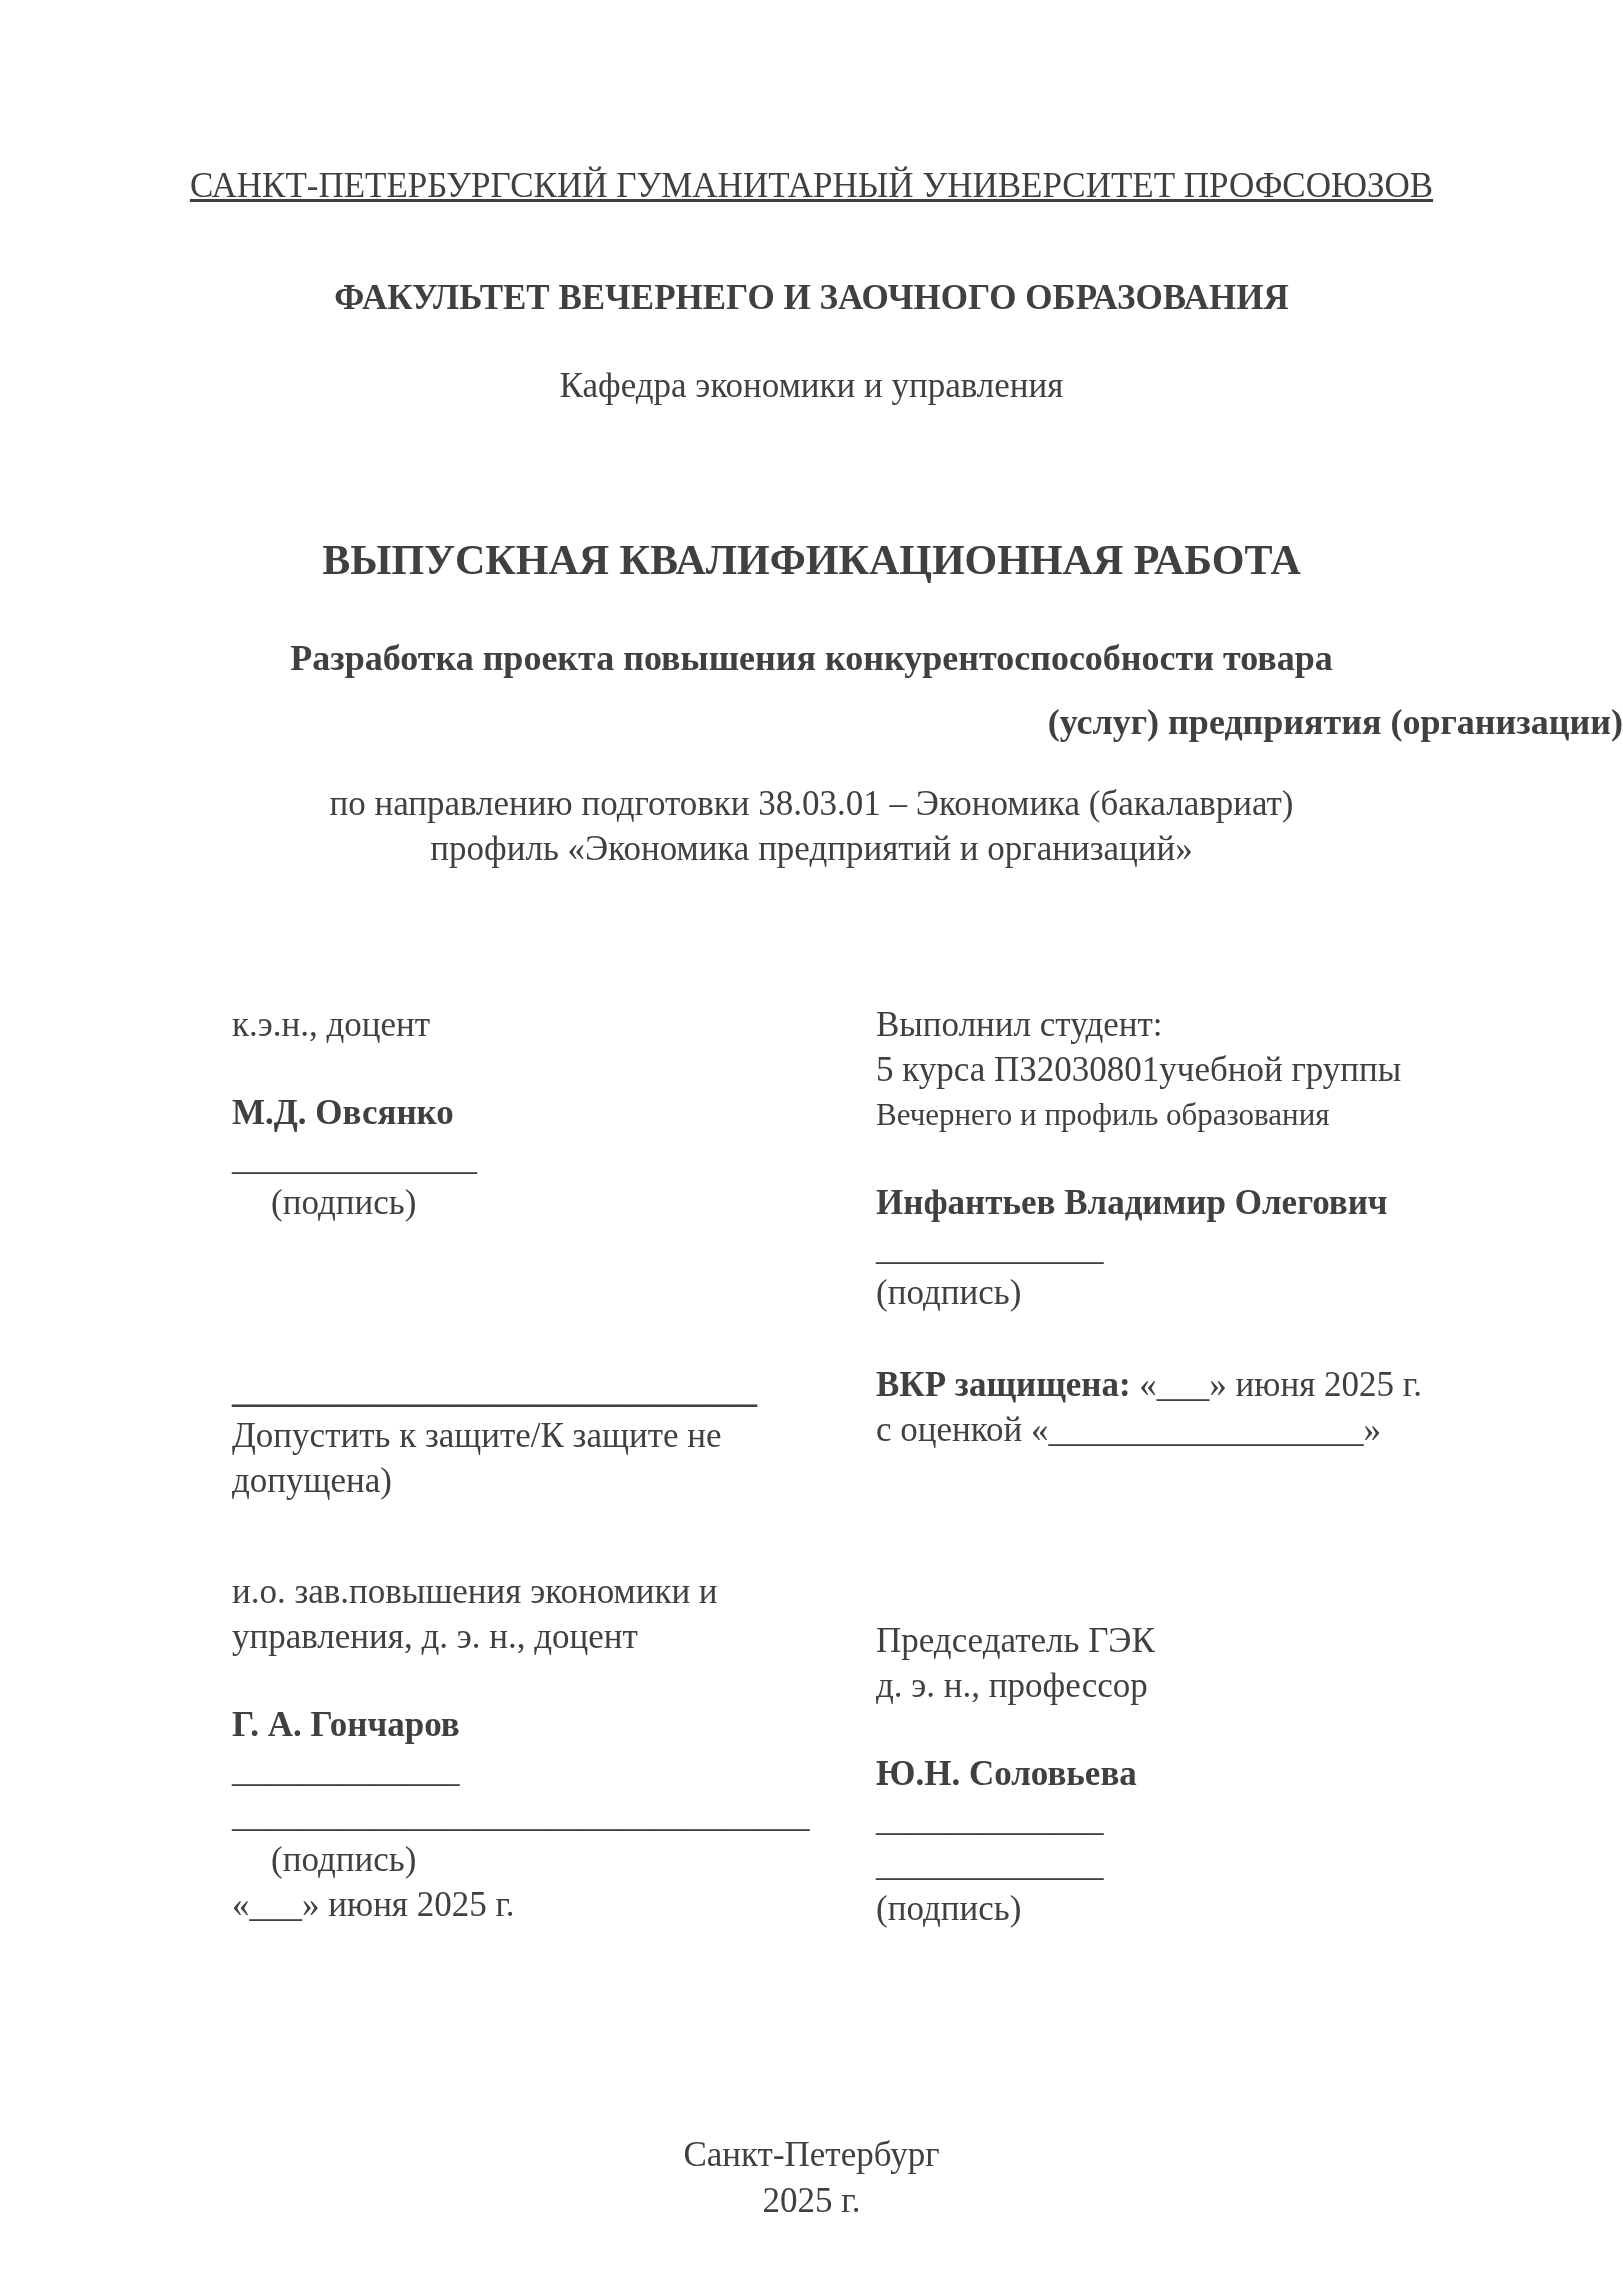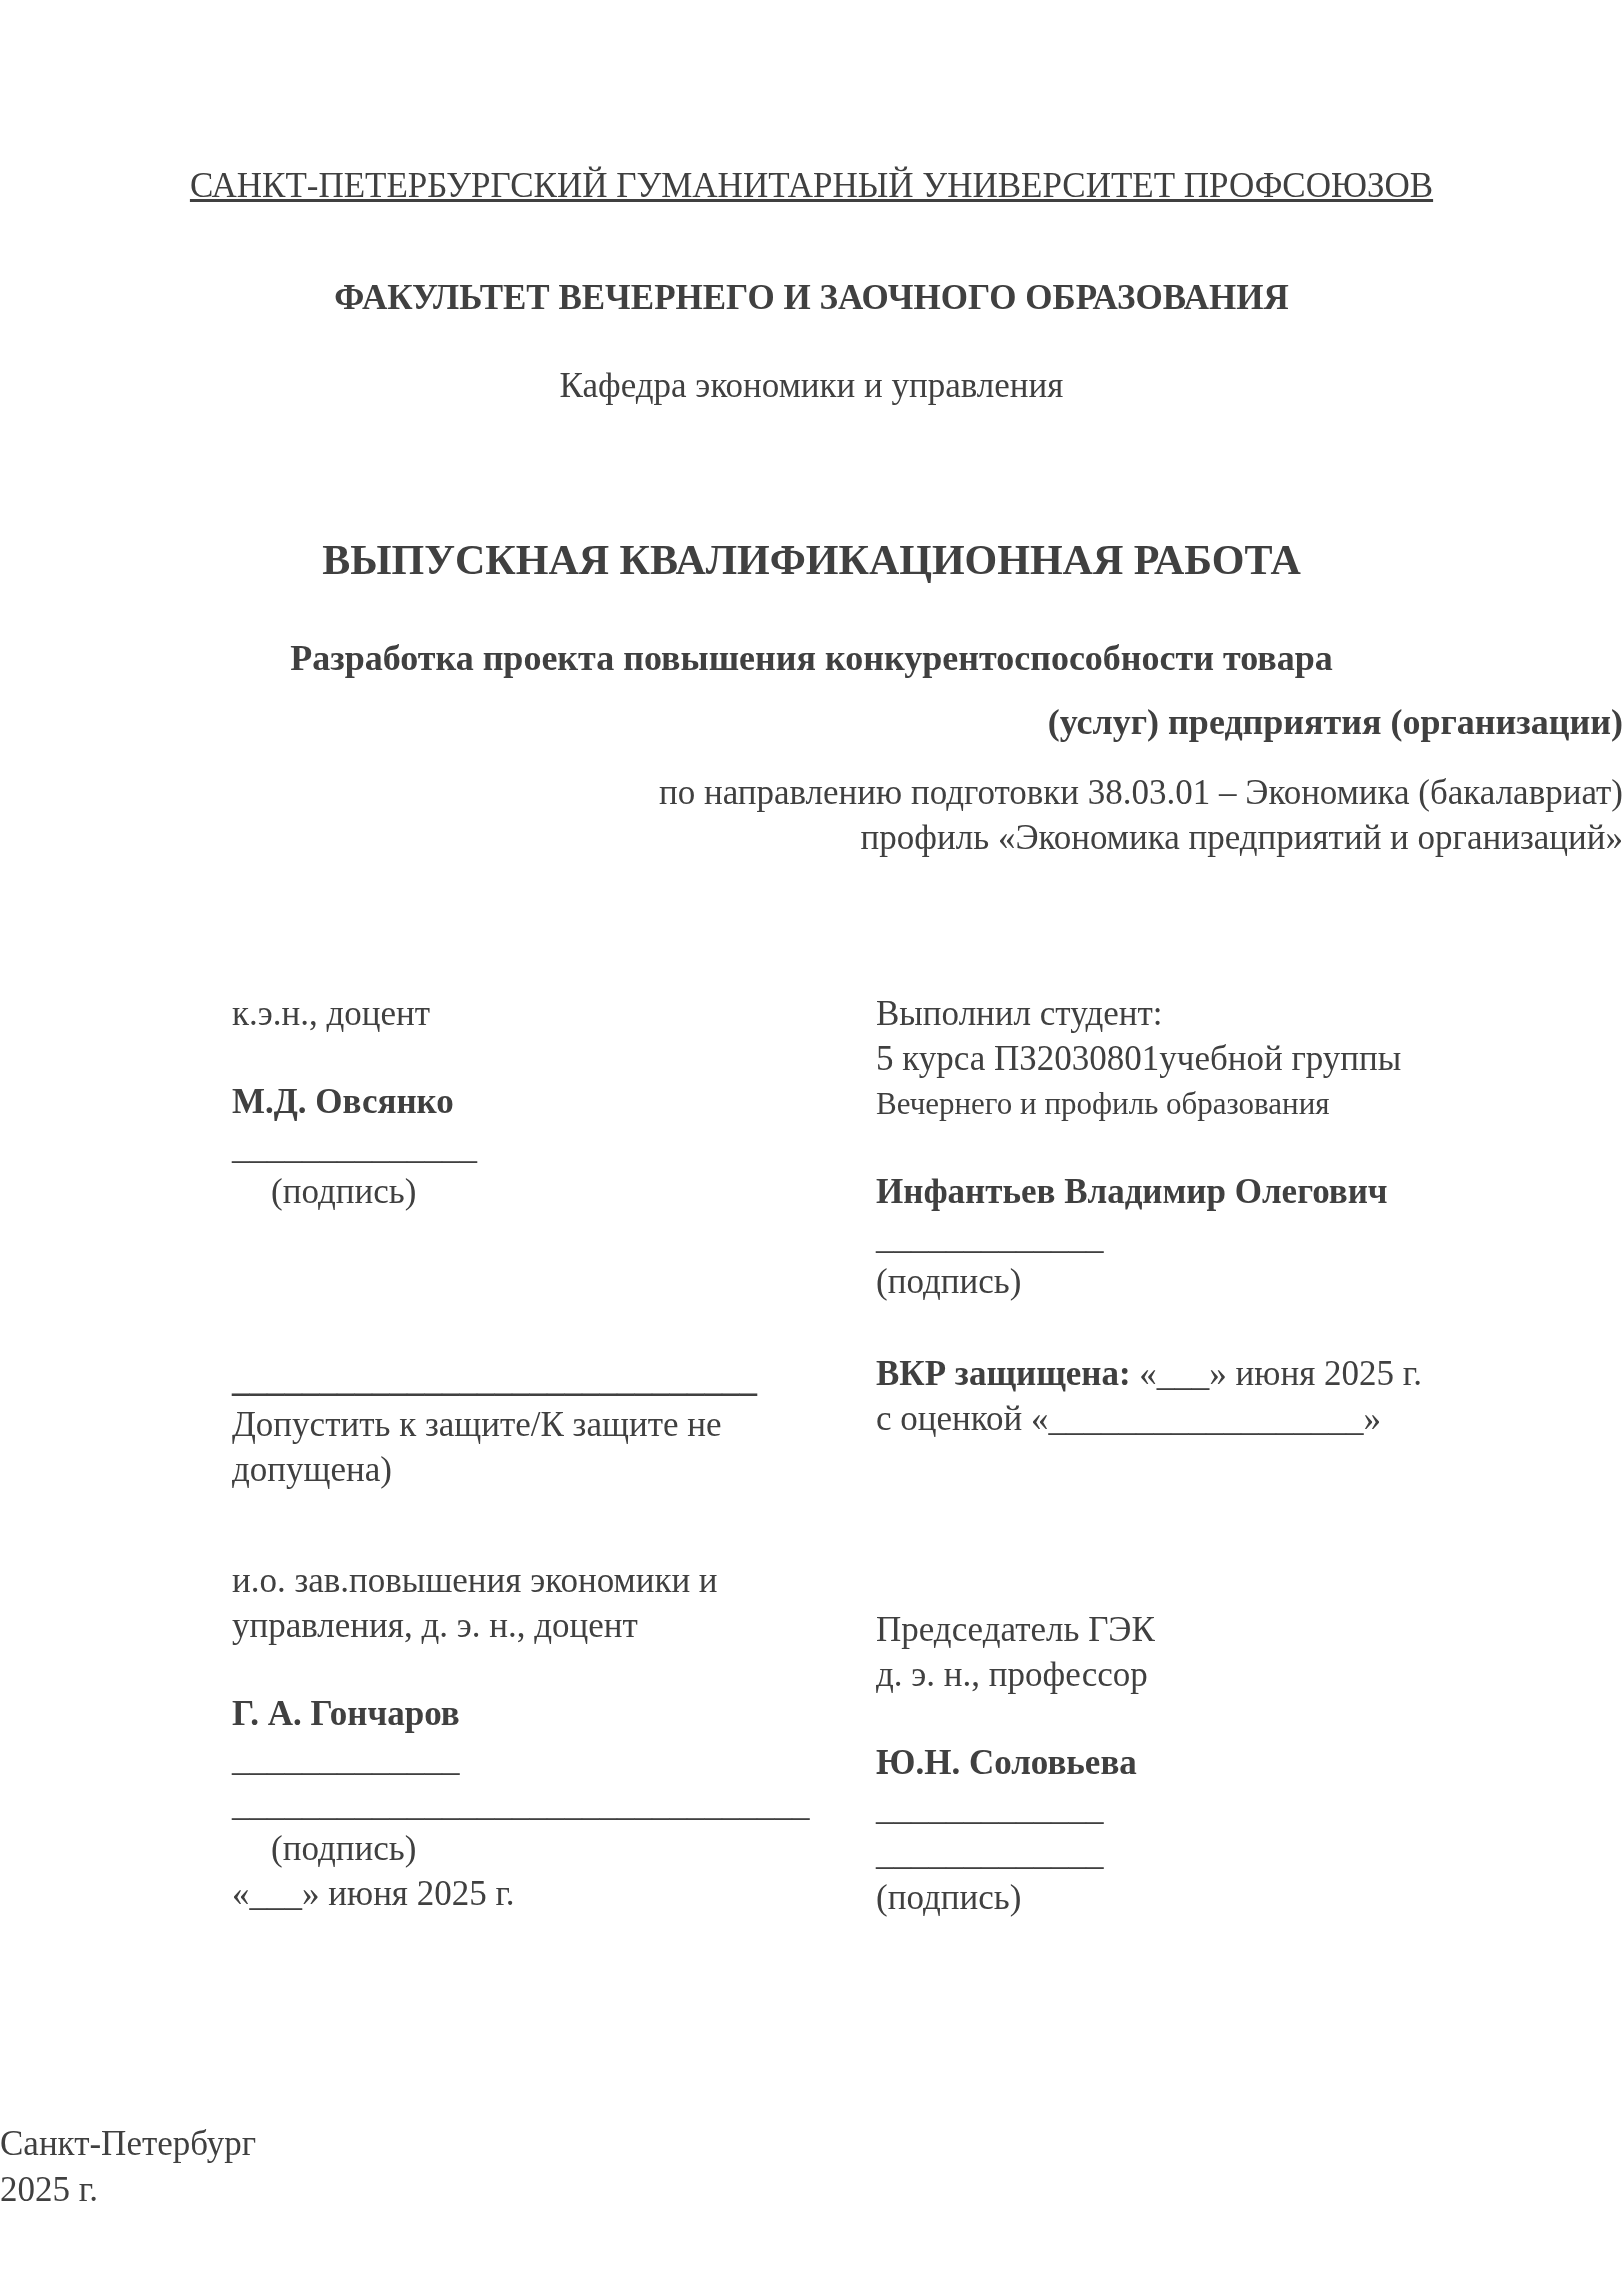--- a/index.html
+++ b/index.html
@@ -18,42 +18,42 @@
   .b { font-weight: bold; margin-top: 43px; }
   .u { text-decoration: underline; }
 
   .header-university { margin-top: 163px; font-size: 35px; }
   .header-faculty    { margin-top: 66px;  font-size: 35px; }
   .header-department { margin-top: 42px;  font-size: 35px; }
 
   .work-type { margin-top: 128px; font-size: 42px; }
   .title-line1 { margin-top: 52px; font-size: 36px; }
   .title-line2 { margin-top: 18px; font-size: 36px; text-align: right; }
-  .program-block { margin-top: 25px; line-height: 45px; text-align: right; }
+  .program-block { margin-top: 36px; line-height: 45px; }
 
   .columns {
     display: flex;
     margin-top: 131px;
     padding-left: 232px;
     line-height: 45px;
   }
   .col-left  { width: 644px; flex: none; }
   .col-right { width: 722px; flex: none; }
 
   .small { font-size: 31px; }
   .indent { padding-left: 39px; }
 
   .sig-line { white-space: nowrap; }
 
   .admission-line { margin-top: 143px; }
   .head-block     { margin-top: 66px; }
   .defense-block  { margin-top: 47px; }
   .chairman-block { margin-top: 166px; }
 
-  .footer { margin-top: 201px; text-align: left; line-height: 46px; }
+  .footer { margin-top: 201px; text-align: center; line-height: 46px; }
 </style>
 </head>
 <body>
 
 <div class="page">
 
   <div class="center u header-university">САНКТ-ПЕТЕРБУРГСКИЙ ГУМАНИТАРНЫЙ УНИВЕРСИТЕТ ПРОФСОЮЗОВ</div>
   <div class="center b header-faculty">ФАКУЛЬТЕТ ВЕЧЕРНЕГО И ЗАОЧНОГО ОБРАЗОВАНИЯ</div>
   <div class="center header-department">Кафедра экономики и управления</div>
 

